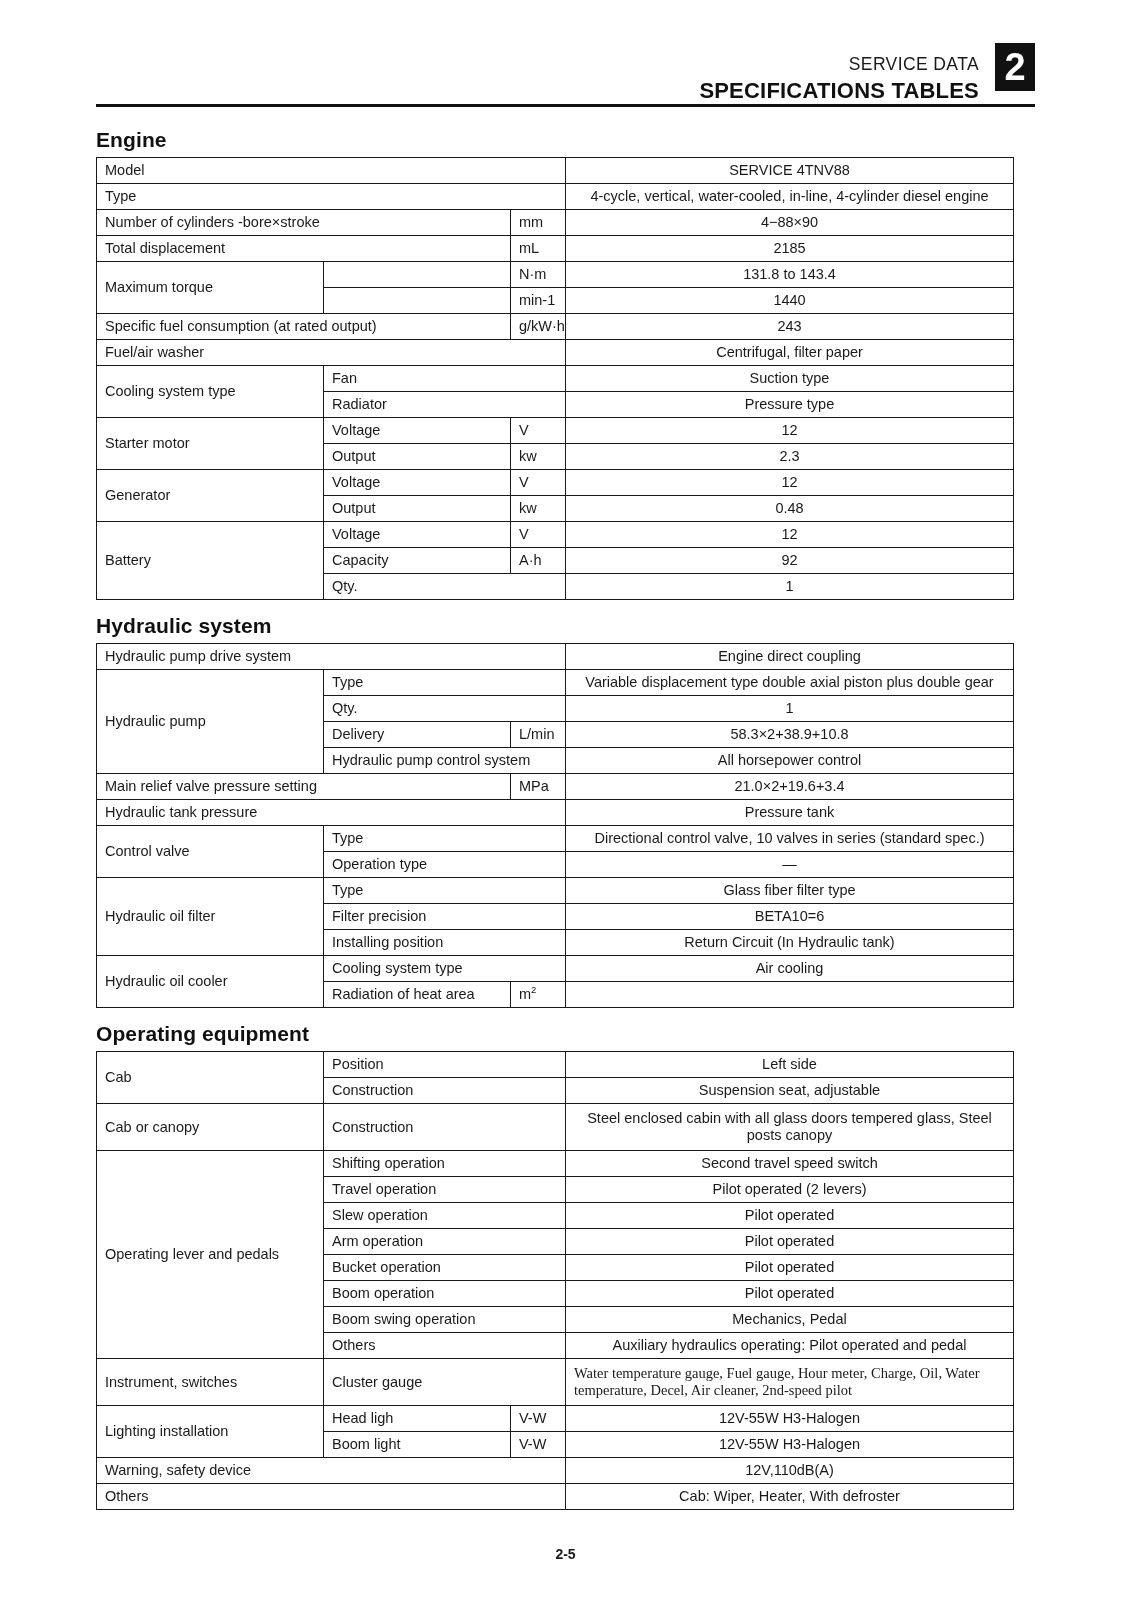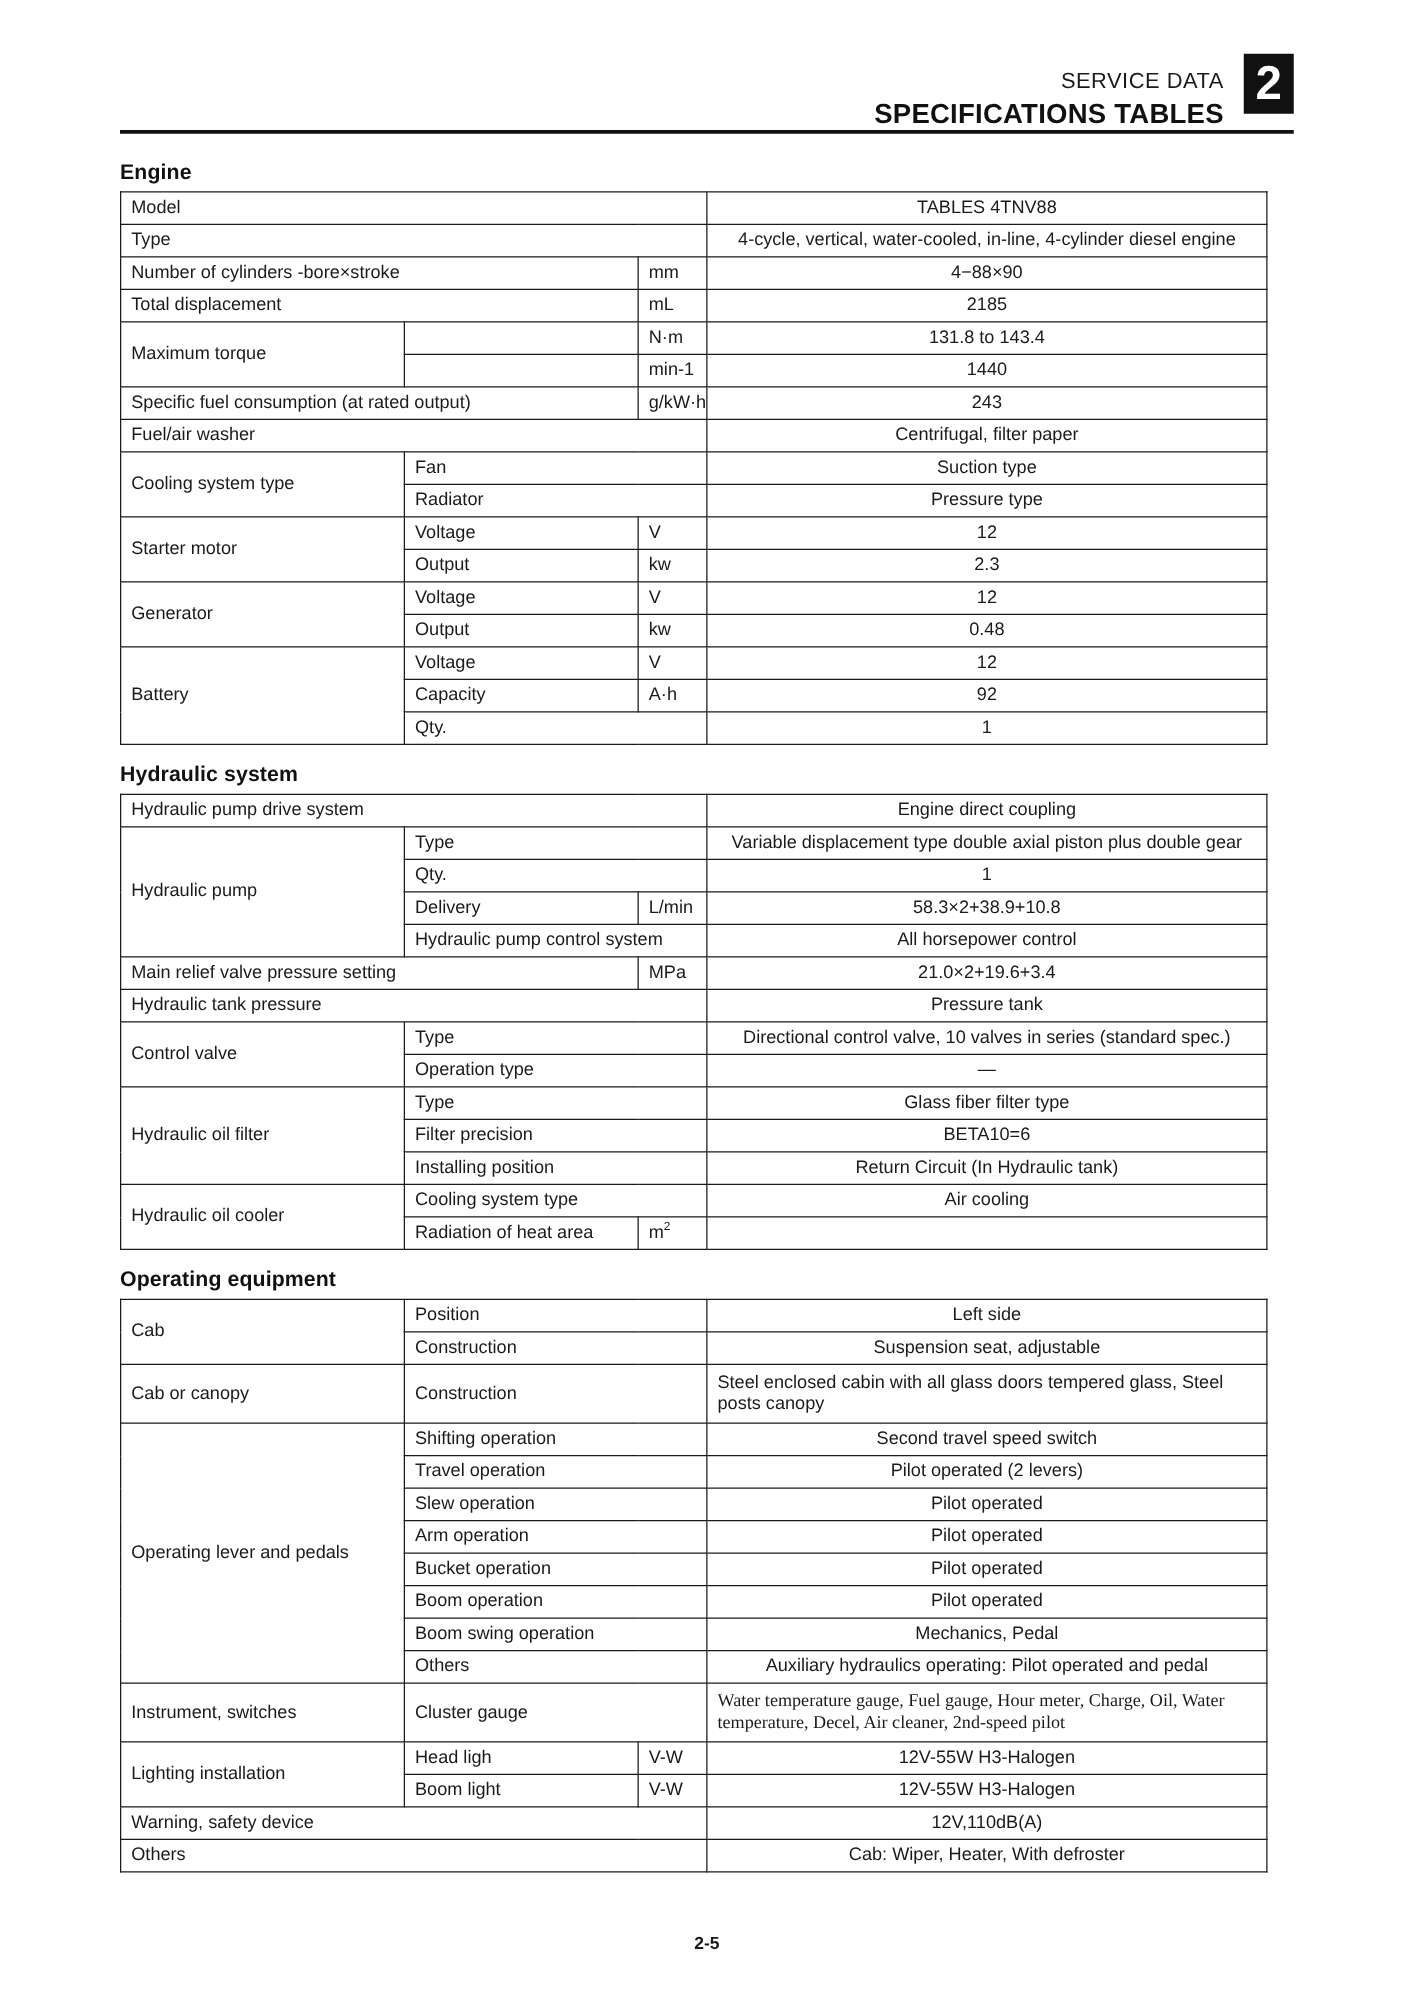--- a/index.html
+++ b/index.html
@@ -67,21 +67,21 @@
     position: absolute;
     left: 0;
     right: 0;
     top: 66px;
     height: 3px;
     background: #111111;
   }
 
   
   .section-title {
-    font-size: 17px;
+    font-size: 21px;
     font-weight: bold;
     color: #111;
     margin: 0 0 5px 0;
     letter-spacing: 0.1px;
   }
   .section {
     margin-bottom: 14px;
   }
   .content {
     position: absolute;
@@ -149,21 +149,21 @@
         <table class="spec">
           <colgroup>
             <col class="c-label">
             <col class="c-sub">
             <col class="c-unit">
             <col class="c-value">
           </colgroup>
           <tbody>
             <tr>
               <td class="lbl" colspan="3">Model</td>
-              <td class="val">TABLES 4TNV88</td>
+              <td class="val">SERVICE 4TNV88</td>
             </tr>
             <tr>
               <td class="lbl" colspan="3">Type</td>
               <td class="val">4-cycle, vertical, water-cooled, in-line, 4-cylinder diesel engine</td>
             </tr>
             <tr>
               <td class="lbl" colspan="2">Number of cylinders -bore×stroke</td>
               <td class="unit">mm</td>
               <td class="val">4−88×90</td>
             </tr>
@@ -332,21 +332,21 @@
               <td class="sub" colspan="2">Position</td>
               <td class="val">Left side</td>
             </tr>
             <tr>
               <td class="sub" colspan="2">Construction</td>
               <td class="val">Suspension seat, adjustable</td>
             </tr>
             <tr>
               <td class="lbl" style="height: 40px;">Cab or canopy</td>
               <td class="sub" colspan="2" style="height: 40px;">Construction</td>
-              <td class="val-left" style="height: 40px;">Steel enclosed cabin with all glass doors tempered glass, Steel posts canopy</td>
+              <td class="val-left" style="height: 40px; text-align: center;">Steel enclosed cabin with all glass doors tempered glass, Steel posts canopy</td>
             </tr>
             <tr>
               <td class="lbl" rowspan="8">Operating lever and pedals</td>
               <td class="sub" colspan="2">Shifting operation</td>
               <td class="val">Second travel speed switch</td>
             </tr>
             <tr>
               <td class="sub" colspan="2">Travel operation</td>
               <td class="val">Pilot operated (2 levers)</td>
             </tr>

